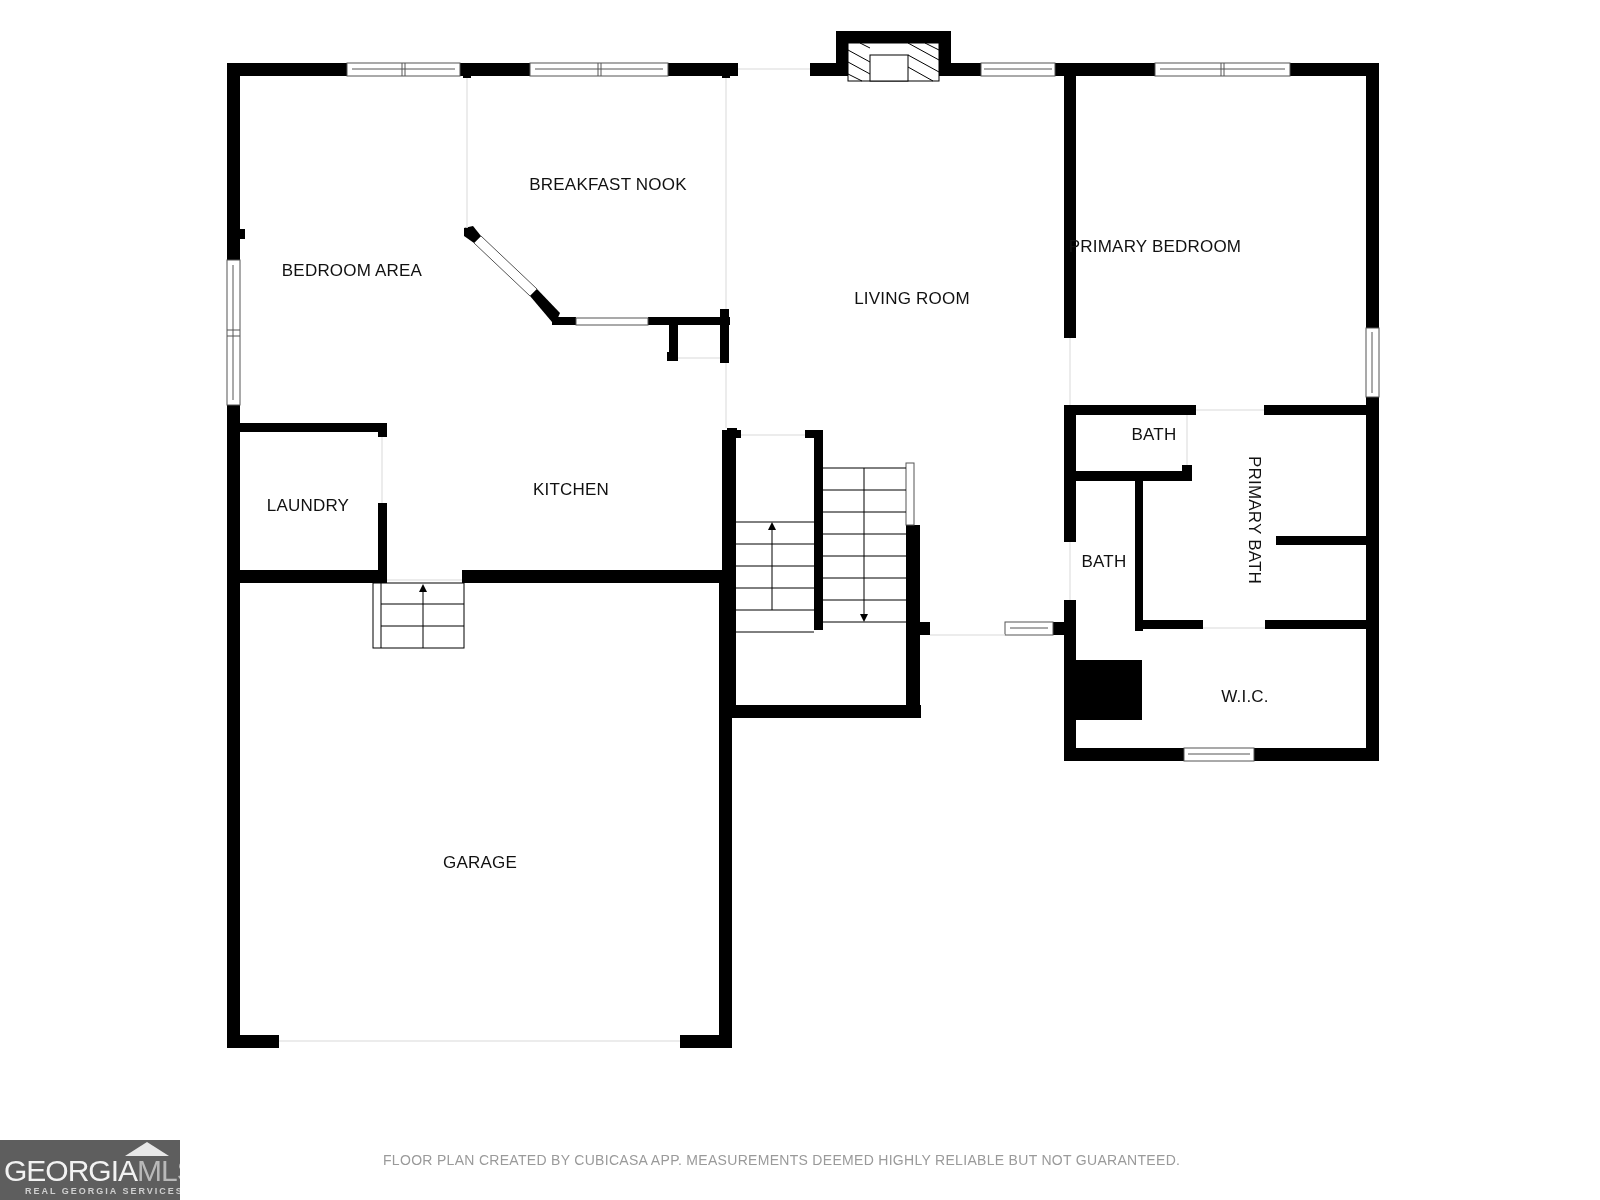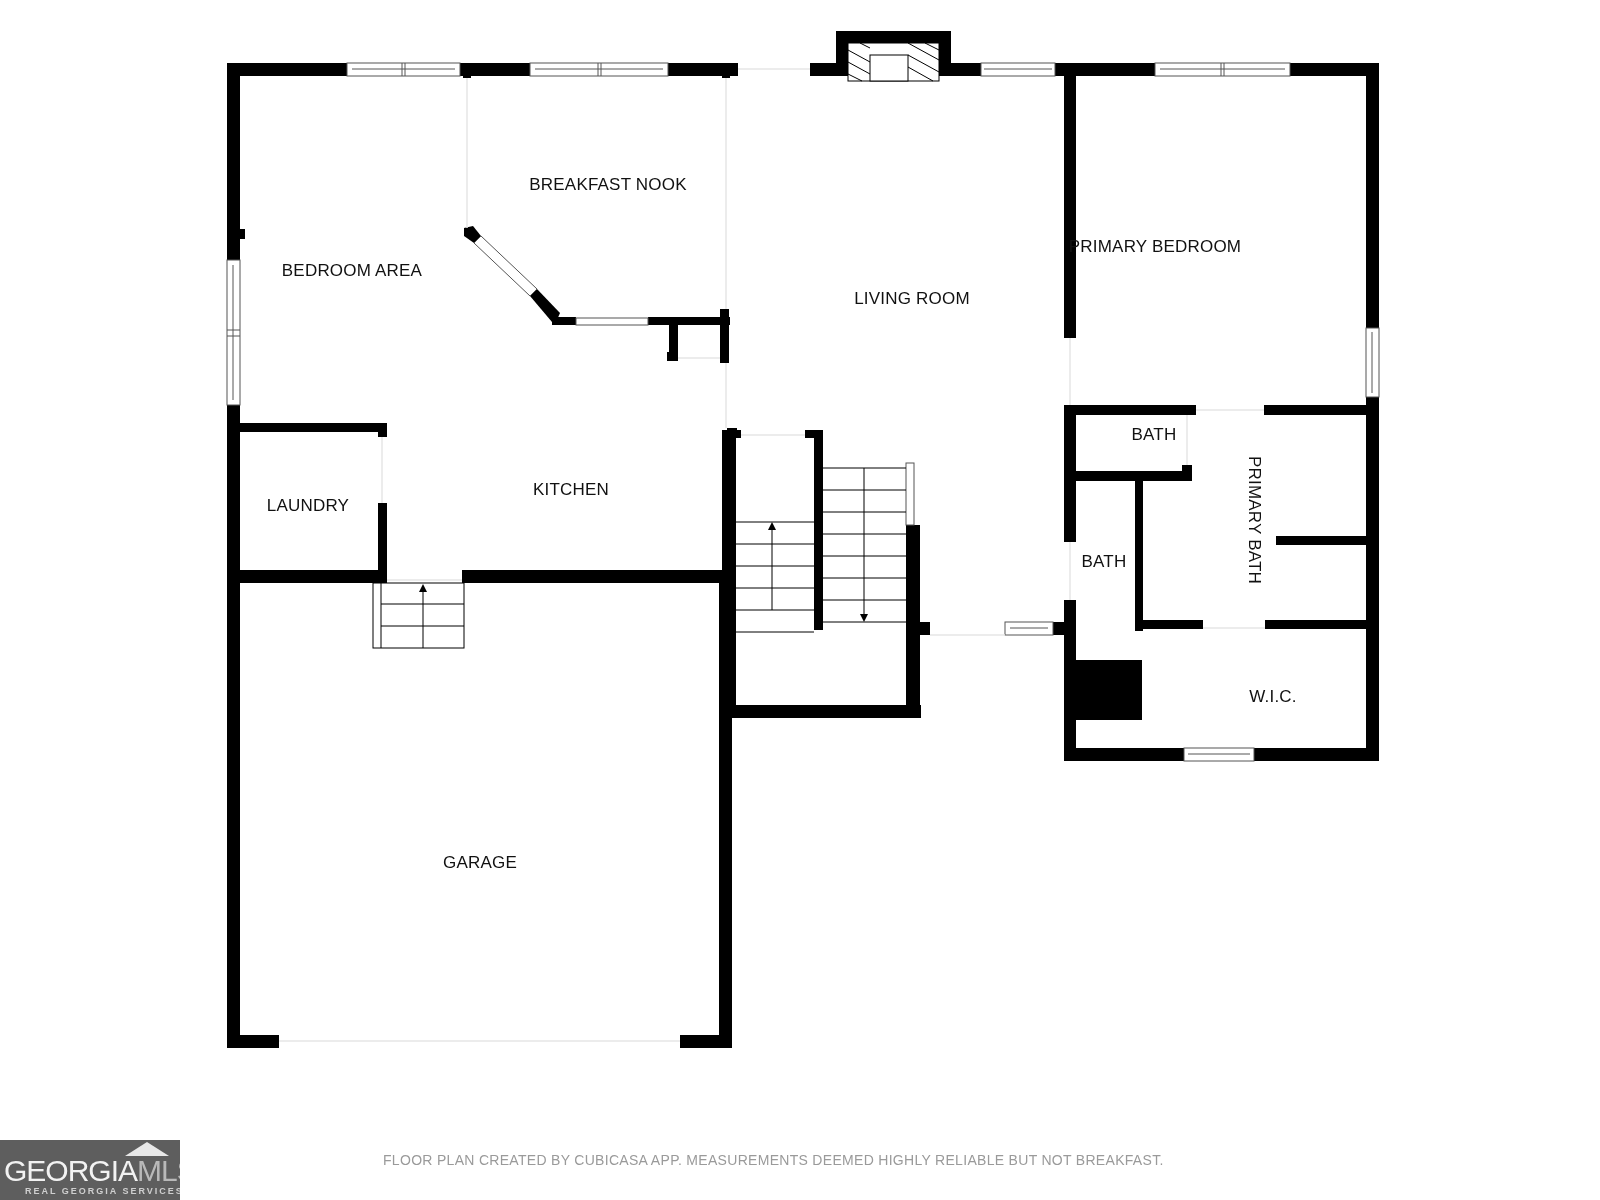--- a/index.html
+++ b/index.html
@@ -219,21 +219,21 @@
 
 <div class="room-label" style="left:608px;top:185px;">BREAKFAST NOOK</div>
 <div class="room-label" style="left:352px;top:271px;">BEDROOM AREA</div>
 <div class="room-label" style="left:912px;top:299px;">LIVING ROOM</div>
 <div class="room-label" style="left:1155px;top:247px;">PRIMARY BEDROOM</div>
 <div class="room-label" style="left:571px;top:461px;margin-top:29px;">KITCHEN</div>
 <div class="room-label" style="left:308px;top:506px;">LAUNDRY</div>
 <div class="room-label" style="left:1154px;top:435px;">BATH</div>
 <div class="room-label vertical" style="left:1254px;top:520px;">PRIMARY BATH</div>
 <div class="room-label" style="left:1104px;top:562px;">BATH</div>
-<div class="room-label" style="left:1245px;top:697px;margin-left:28px;">W.I.C.</div>
+<div class="room-label" style="left:1245px;top:697px;">W.I.C.</div>
 <div class="room-label" style="left:480px;top:863px;">GARAGE</div>
 
 <div class="logo">
   <div class="logo-roof"></div>
   <div class="logo-main"><span>GEORGIA</span><span class="mls">MLS</span></div>
   <div class="logo-sub">REAL GEORGIA SERVICES</div>
 </div>
-<div class="footer-note">FLOOR PLAN CREATED BY CUBICASA APP. MEASUREMENTS DEEMED HIGHLY RELIABLE BUT NOT BREAKFAST.</div>
+<div class="footer-note">FLOOR PLAN CREATED BY CUBICASA APP. MEASUREMENTS DEEMED HIGHLY RELIABLE BUT NOT GUARANTEED.</div>
 
 </body></html>

